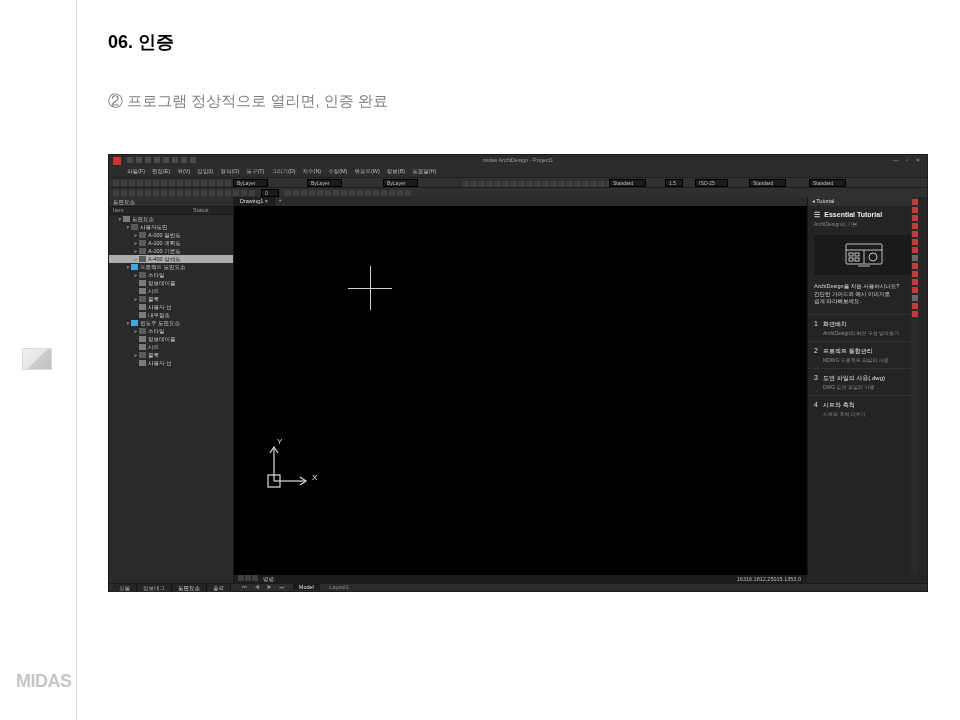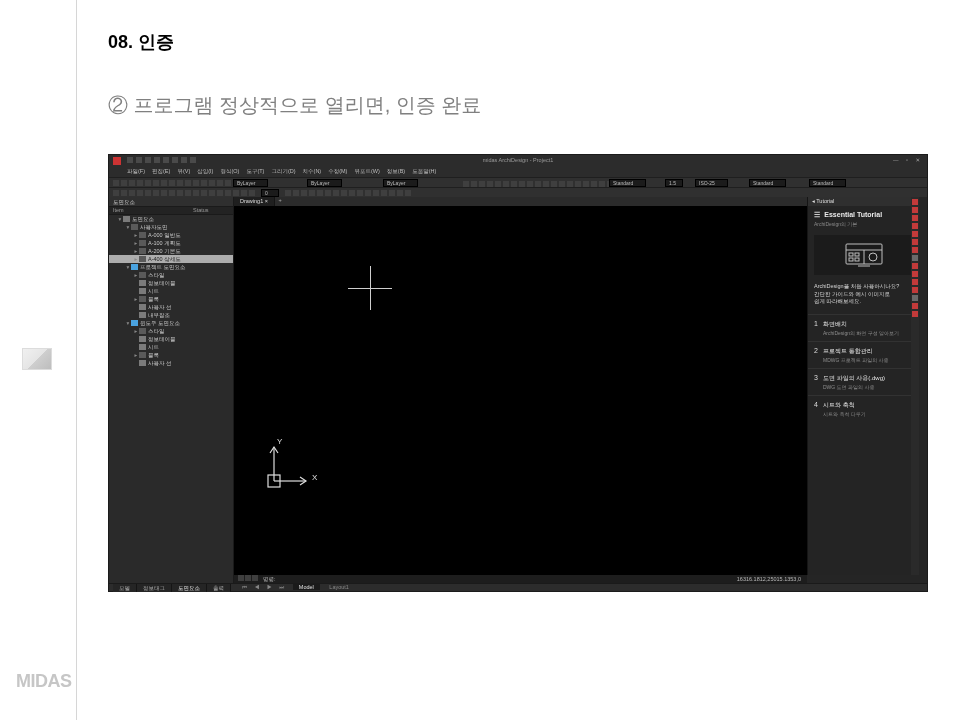--- a/index.html
+++ b/index.html
@@ -16,21 +16,21 @@
     position: absolute; top: 348px; left: 22px; width: 30px; height: 22px;
     background: linear-gradient(135deg,#f0f0f0 0%,#e5e5e5 50%,#cfcfcf 50%,#bdbdbd 100%);
     border: 1px solid #dcdcdc;
   }
   .page-title {
     position: absolute; top: 30px; left: 108px;
     font-size: 18px; font-weight: 700; color: #000;
   }
   .subtitle {
     position: absolute; top: 92px; left: 108px;
-    font-size: 20px; color: #808080;
+    font-size: 15px; color: #808080;
   }
   .shot {
     position: absolute; top: 154px; left: 108px; width: 820px; height: 438px;
     background: #252525; border: 1px solid #1b1b1b;
     font-size: 5.5px; color: #cfcfcf;
   }
   
   .tb { position:absolute; top:0; left:0; right:0; height:12px; background:#2c2c2c; }
   .tb .logo{ position:absolute; top:2px; left:4px; width:8px; height:8px; background:#c33; }
   .tb .qicons{ position:absolute; top:2px; left:18px; display:flex; gap:3px; }
@@ -105,21 +105,21 @@
   .cmd .sqs span{ width:6px; height:6px; background:#3f3f3f; display:inline-block; margin-right:1px; }
   .cmd .coord{ margin-left:auto; padding-right:6px; }
   
   .footer{ position:absolute; left:16px; bottom:28px; color:#c6c6c6; font-weight:700; font-size:18px; letter-spacing:-0.5px; }
 </style>
 </head>
 <body>
 
 <div class="left-border"></div>
 <div class="thumb"></div>
-<div class="page-title">08. 인증</div>
+<div class="page-title">06. 인증</div>
 <div class="subtitle">② 프로그램 정상적으로 열리면, 인증 완료</div>
 
 <div class="shot">
 
   <div class="tb">
     <div class="logo"></div>
     <div class="qicons">
       <span></span>
         <span></span>
         <span></span>

